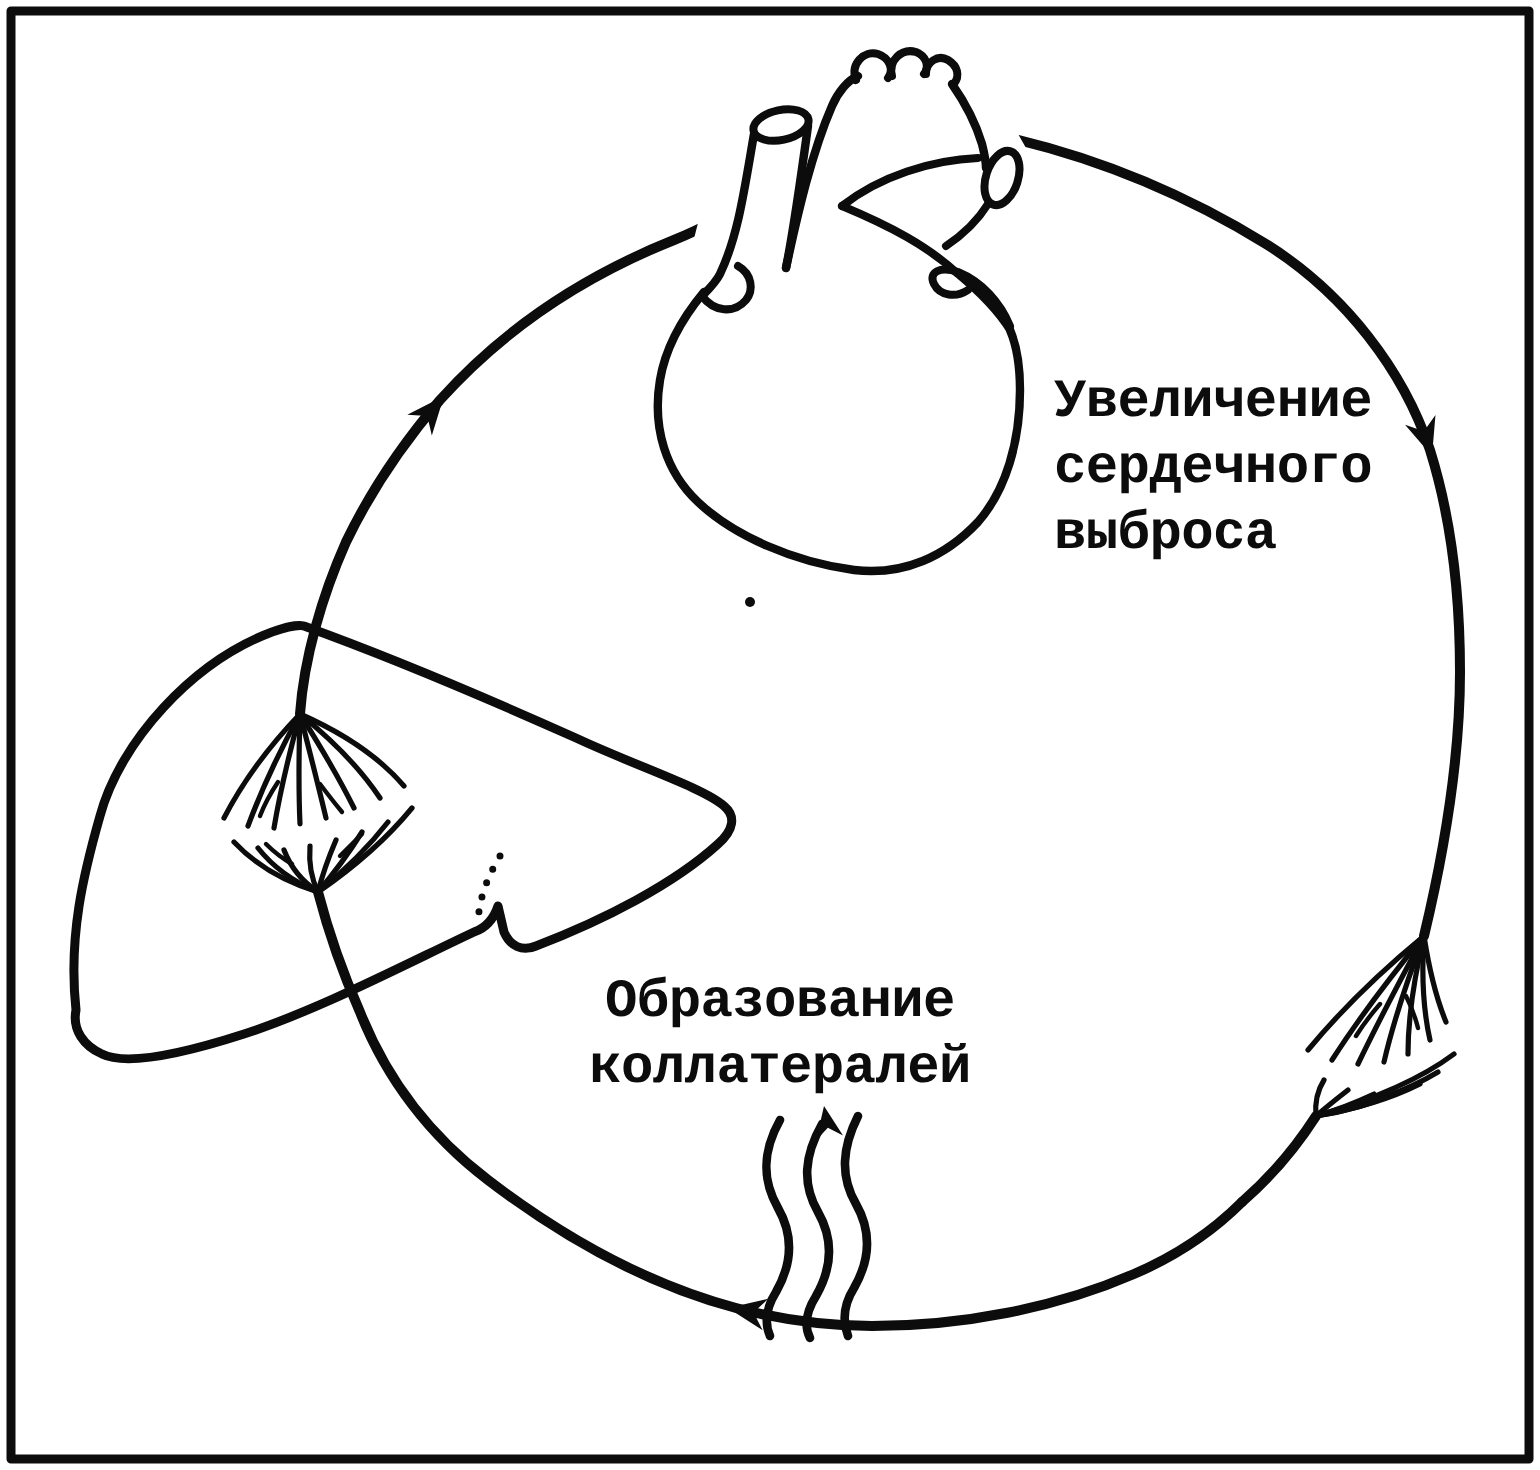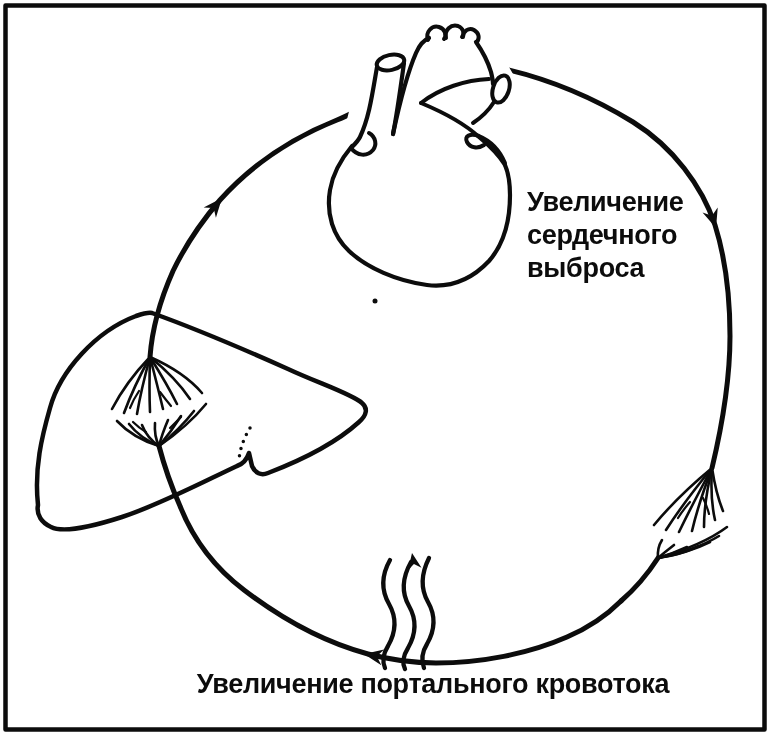--- a/index.html
+++ b/index.html
@@ -1,20 +1,20 @@
 <!DOCTYPE html>
 <html><head>
 <meta charset="utf-8">
 <style>
   html,body{margin:0;padding:0;background:#ffffff;}
   .stage{
     position:relative;
     width:770px;height:735px;
     background:#ffffff;
-    font-family:Liberation Sans, sans-serif;
+    font-family:Liberation Mono, monospace;
     overflow:hidden;
   }
   .stage svg{position:absolute;left:0;top:0;}
   .lbl{
     position:absolute;
     font-weight:700;
     font-size:27px;
     line-height:33px;
     letter-spacing:-0.3px;
     color:#0c0c0c;
@@ -161,14 +161,15 @@
         <path transform="translate(412,553) rotate(-100) scale(0.85)" d="M 0,0 L -19,8 L -13,0 L -19,-8 Z"></path>
       </g>
 
       <circle cx="375" cy="301" r="2.5" fill="#0c0c0c" stroke="none"></circle>
     </g>
   </svg>
 
   <div class="lbl" id="lbl-cardiac">Увеличение
 сердечного
 выброса</div>
-  <div class="lbl" id="lbl-portal">Увеличение портального кровотока</div>
+  <div class="lbl" id="lbl-collat">Образование
+коллатералей</div>
 </div>
 
 </body></html>

